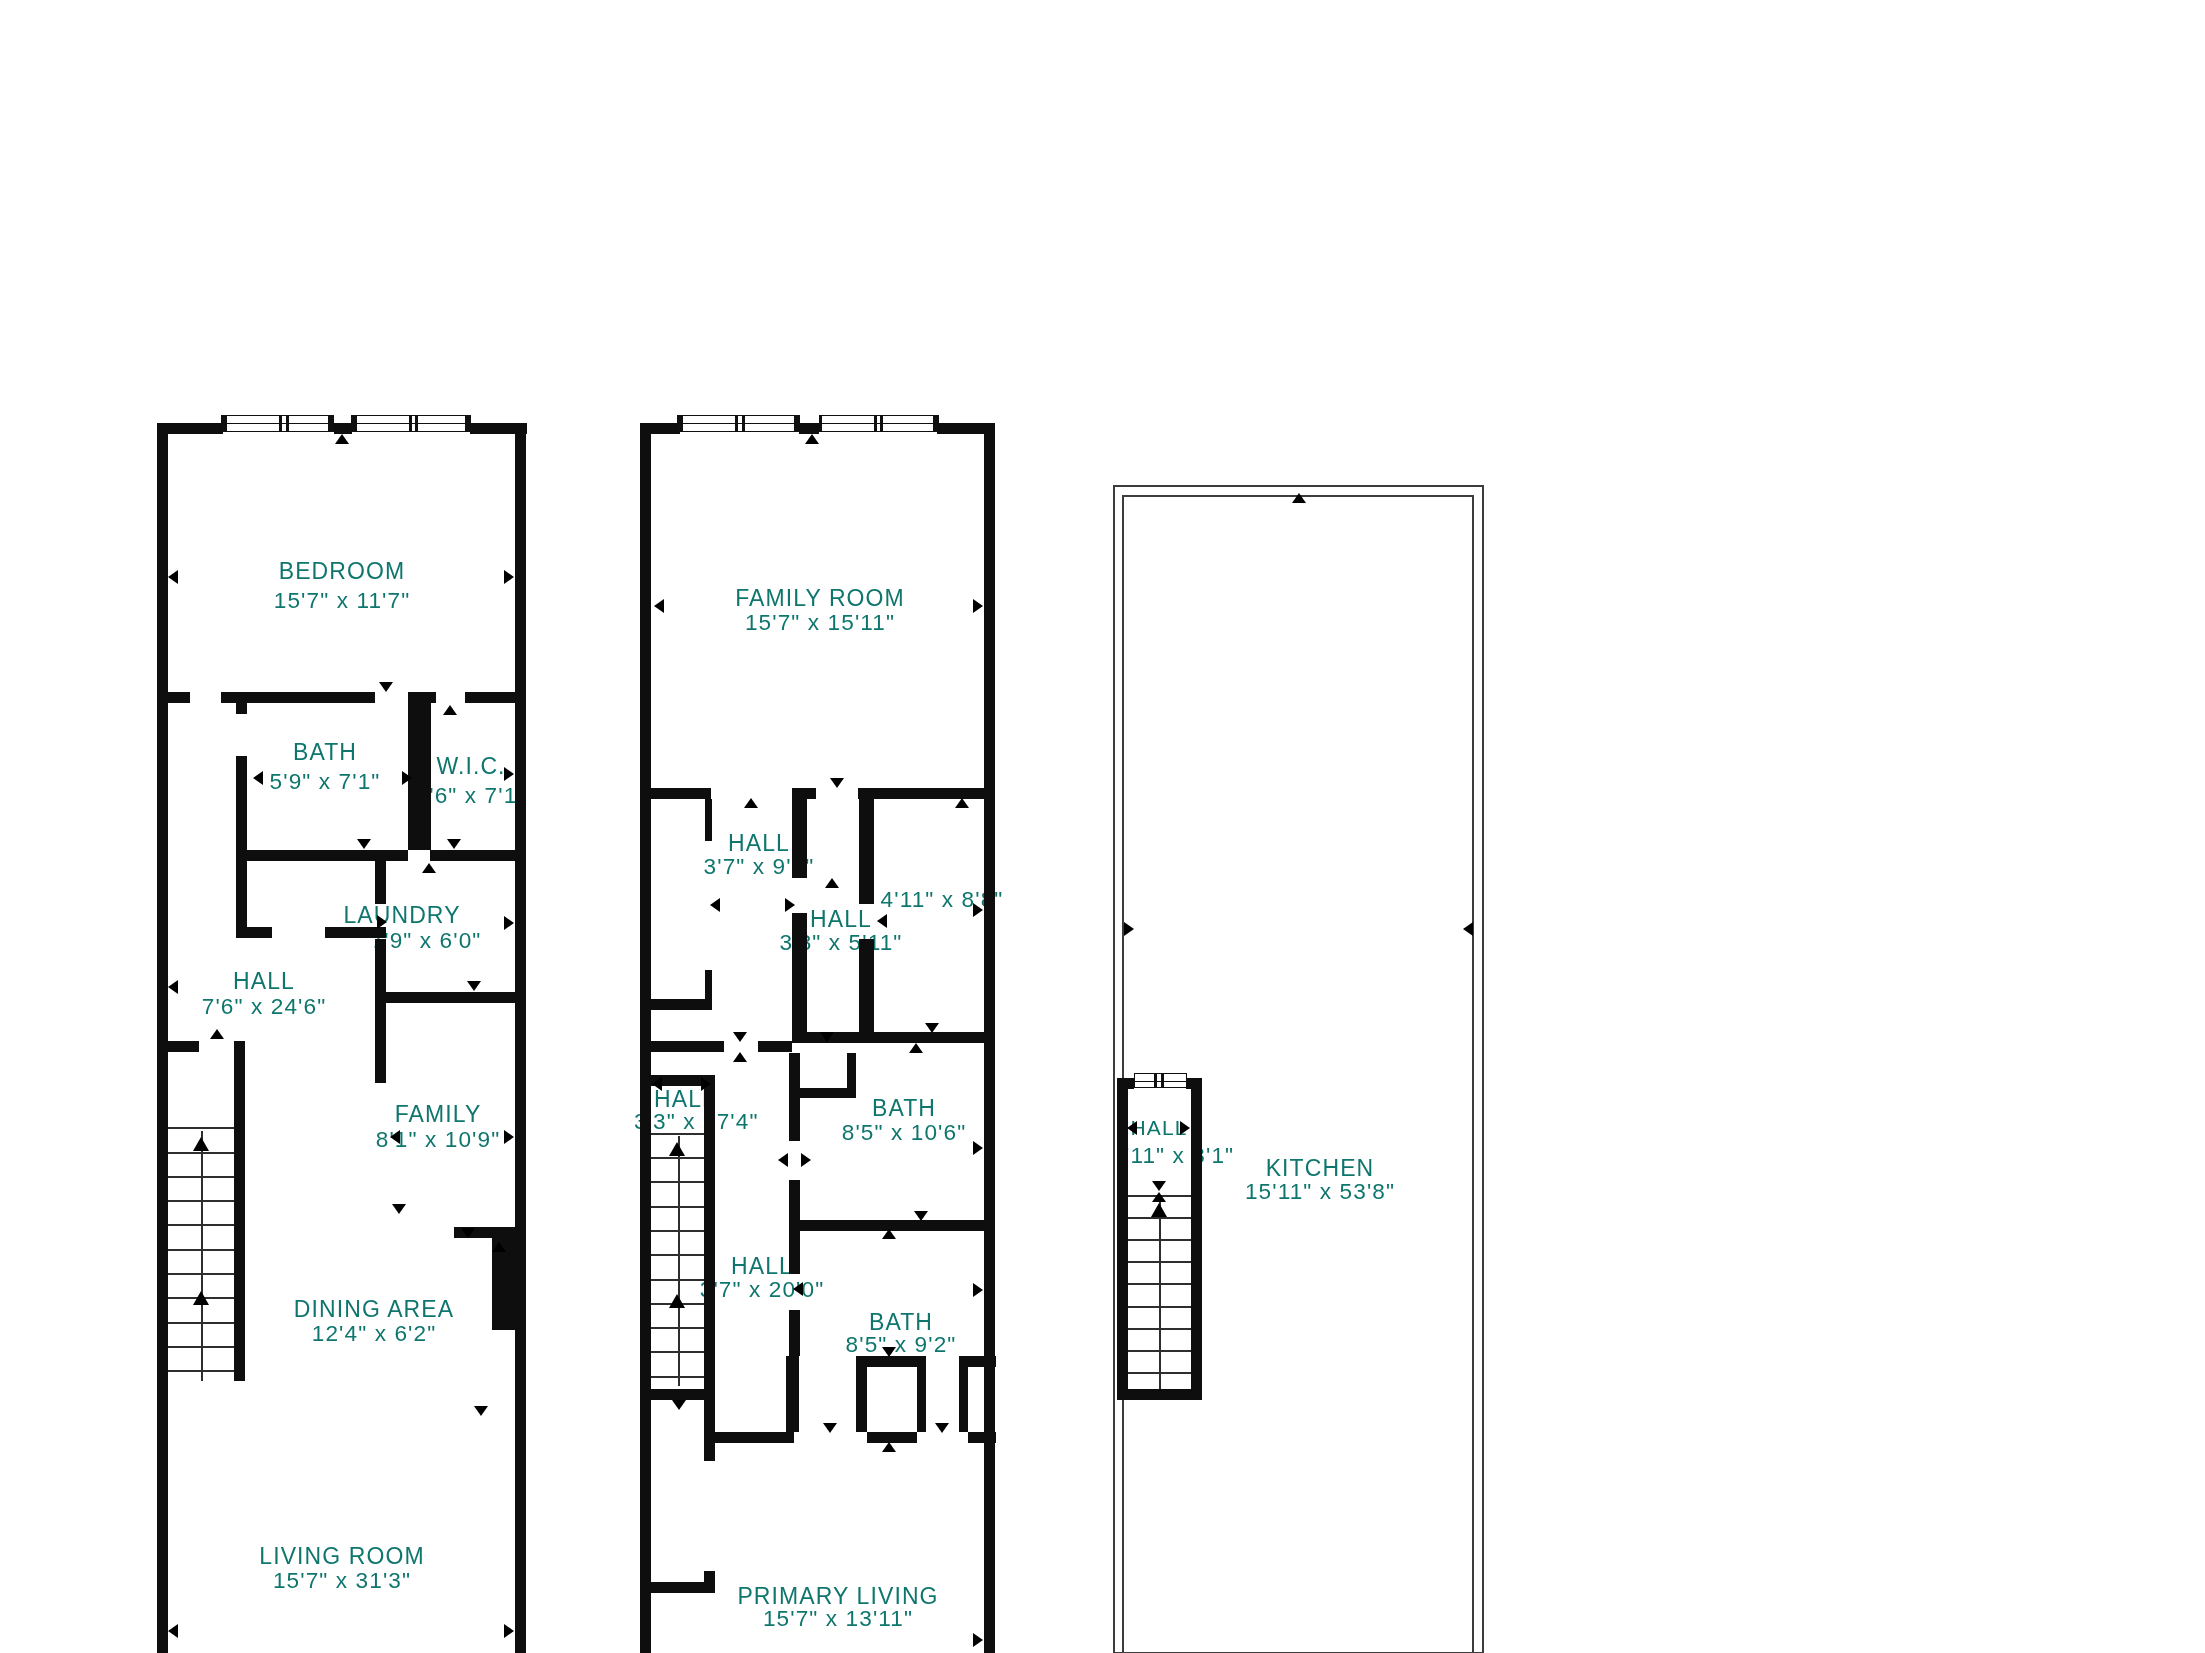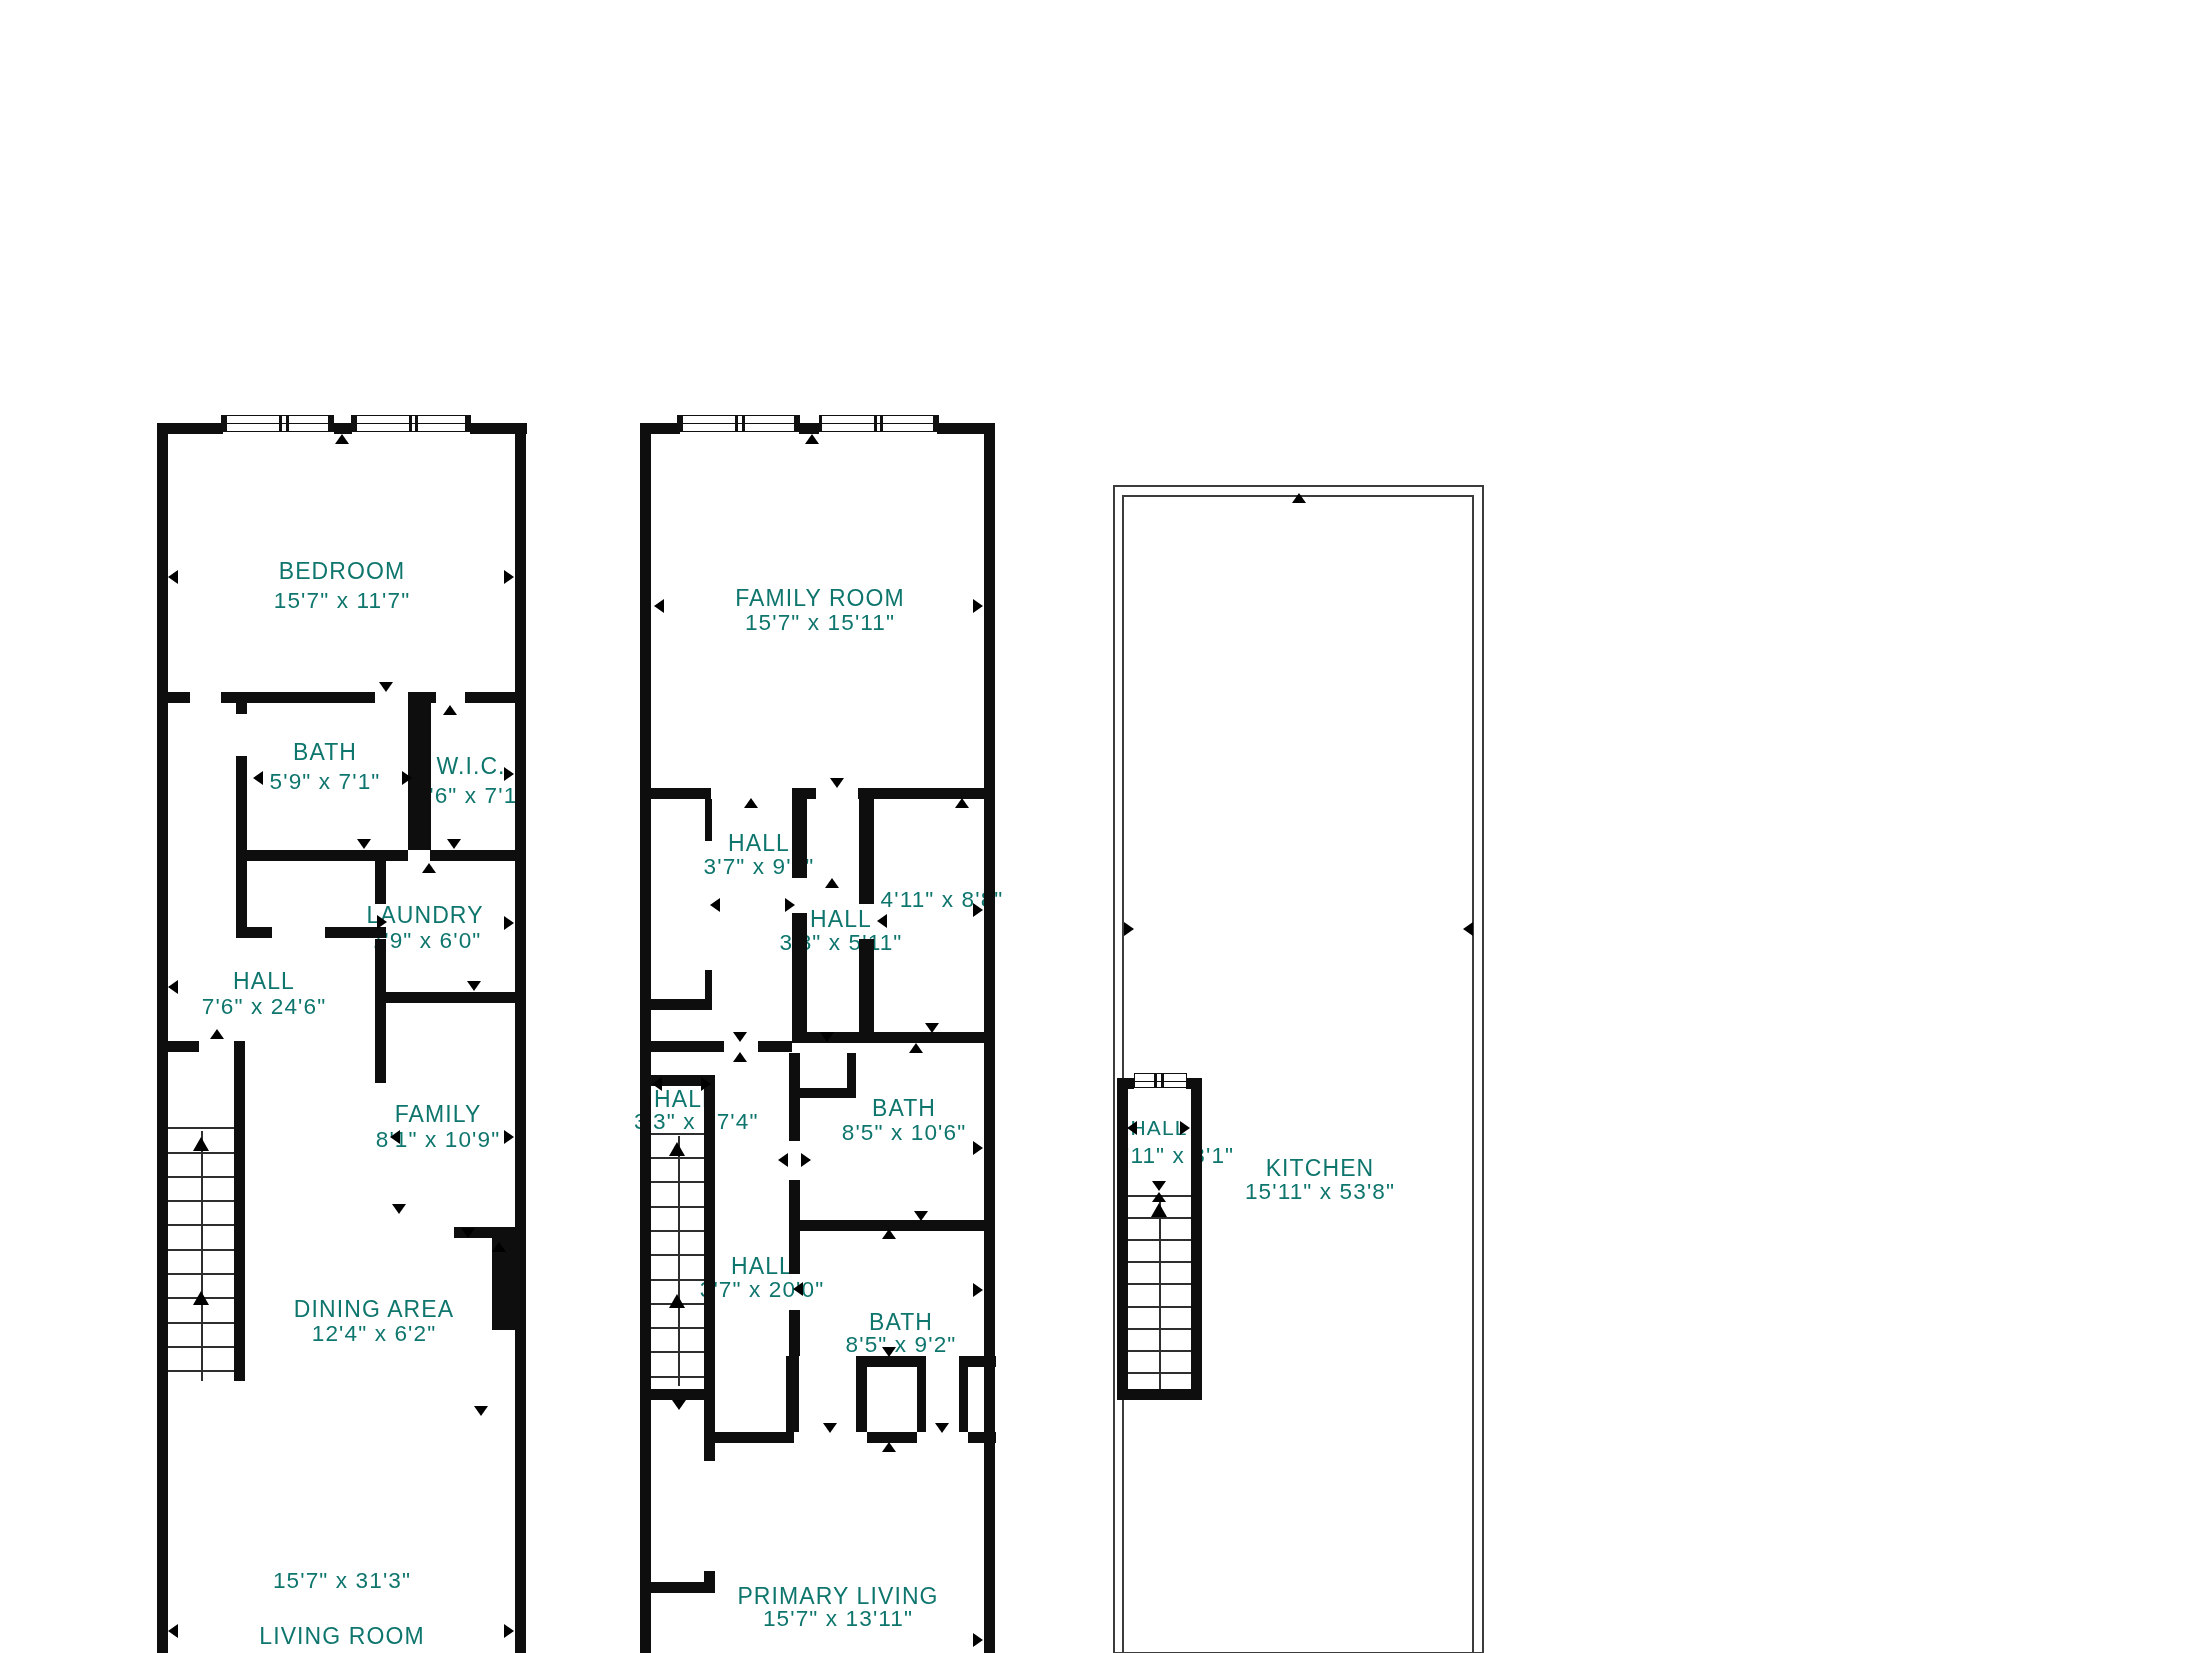--- a/index.html
+++ b/index.html
@@ -25,29 +25,29 @@
 
 <div id="canvas">
 
   <div>
     <div class="rlabel rname" style="left:342px;top:571px;">BEDROOM</div>
     <div class="rlabel rdims" style="left:342px;top:601px;">15'7" x 11'7"</div>
     <div class="rlabel rname" style="left:325px;top:752px;">BATH</div>
     <div class="rlabel rdims" style="left:325px;top:782px;">5'9" x 7'1"</div>
     <div class="rlabel rname" style="left:471px;top:766px;">W.I.C.</div>
     <div class="rlabel rdims" style="left:471px;top:796px;">5'6" x 7'1"</div>
-    <div class="rlabel rname" style="left:425px;top:915px;">LAUNDRY</div>
+    <div class="rlabel rname" style="left:402px;top:915px;">LAUNDRY</div>
     <div class="rlabel rdims" style="left:426px;top:941px;">7'9" x 6'0"</div>
     <div class="rlabel rname" style="left:264px;top:981px;">HALL</div>
     <div class="rlabel rdims" style="left:264px;top:1007px;">7'6" x 24'6"</div>
     <div class="rlabel rname" style="left:438px;top:1114px;">FAMILY</div>
     <div class="rlabel rdims" style="left:438px;top:1140px;">8'1" x 10'9"</div>
     <div class="rlabel rname" style="left:374px;top:1309px;">DINING AREA</div>
     <div class="rlabel rdims" style="left:374px;top:1334px;">12'4" x 6'2"</div>
-    <div class="rlabel rname" style="left:342px;top:1636px;">LIVING ROOM</div>
+    <div class="rlabel rname" style="left:342px;top:1556px;">LIVING ROOM</div>
     <div class="rlabel rdims" style="left:342px;top:1581px;">15'7" x 31'3"</div>
   </div>
 
   <div>
     <div class="rlabel rname" style="left:820px;top:598px;">FAMILY ROOM</div>
     <div class="rlabel rdims" style="left:820px;top:623px;">15'7" x 15'11"</div>
     <div class="rlabel rname" style="left:759px;top:843px;">HALL</div>
     <div class="rlabel rdims" style="left:759px;top:867px;">3'7" x 9'0"</div>
     <div class="rlabel rdims" style="left:942px;top:900px;">4'11" x 8'8"</div>
     <div class="rlabel rname" style="left:841px;top:919px;">HALL</div>

